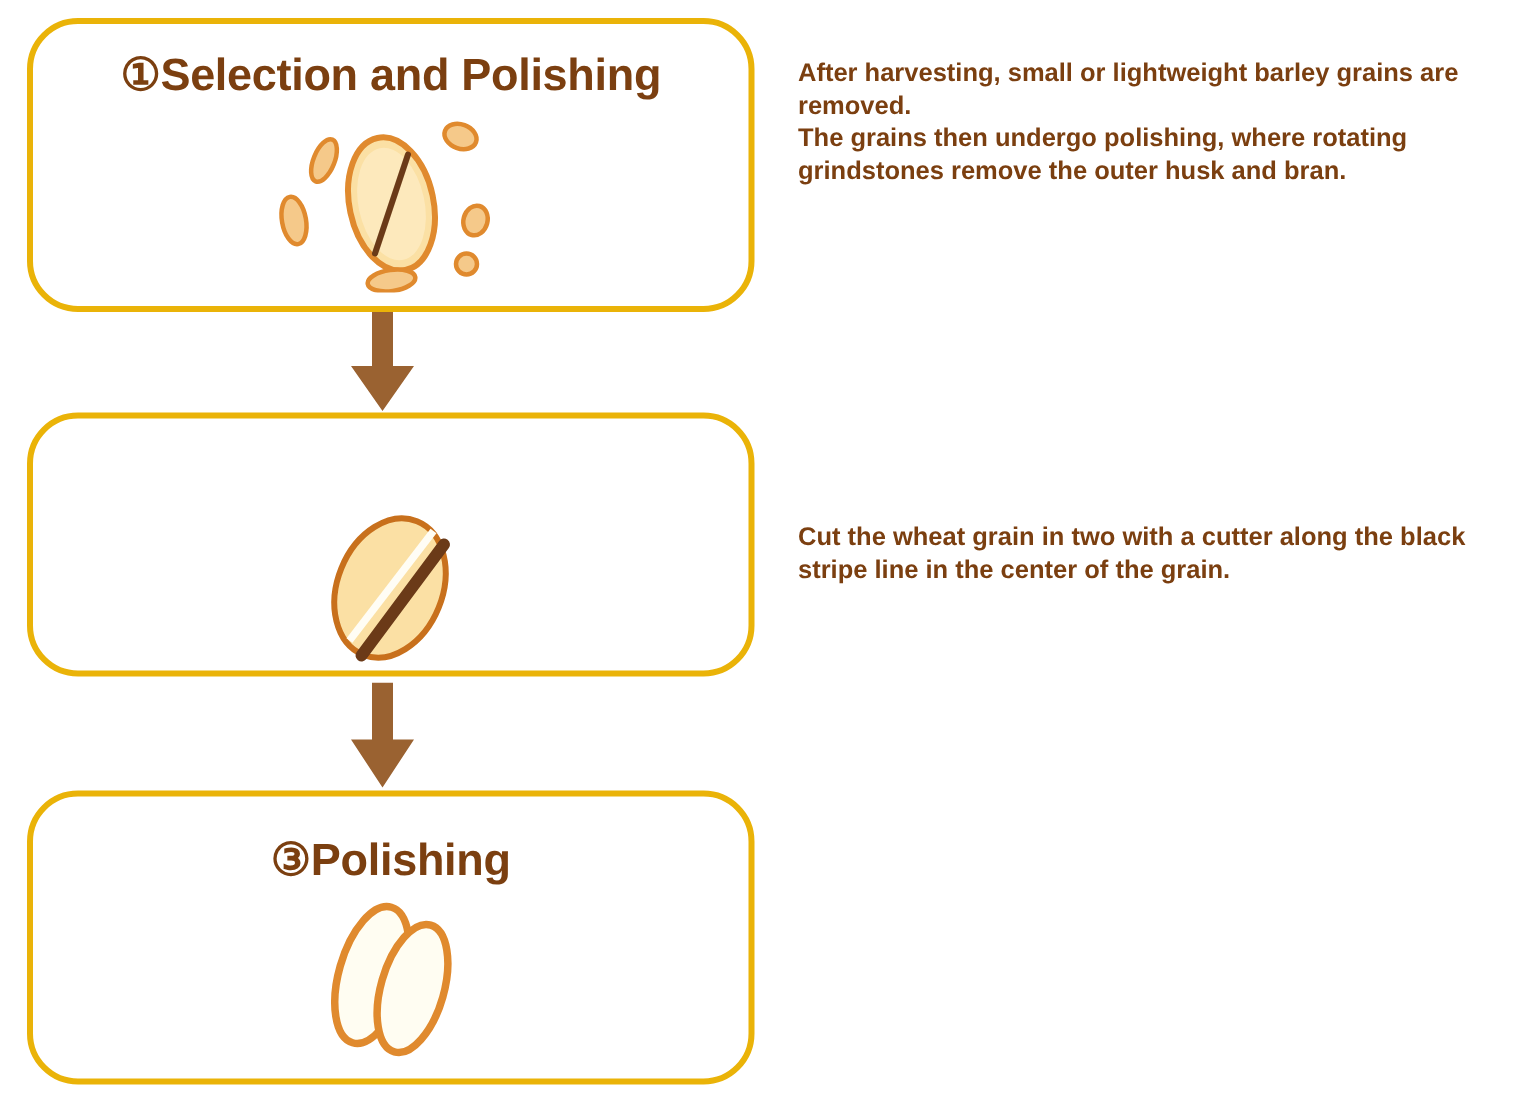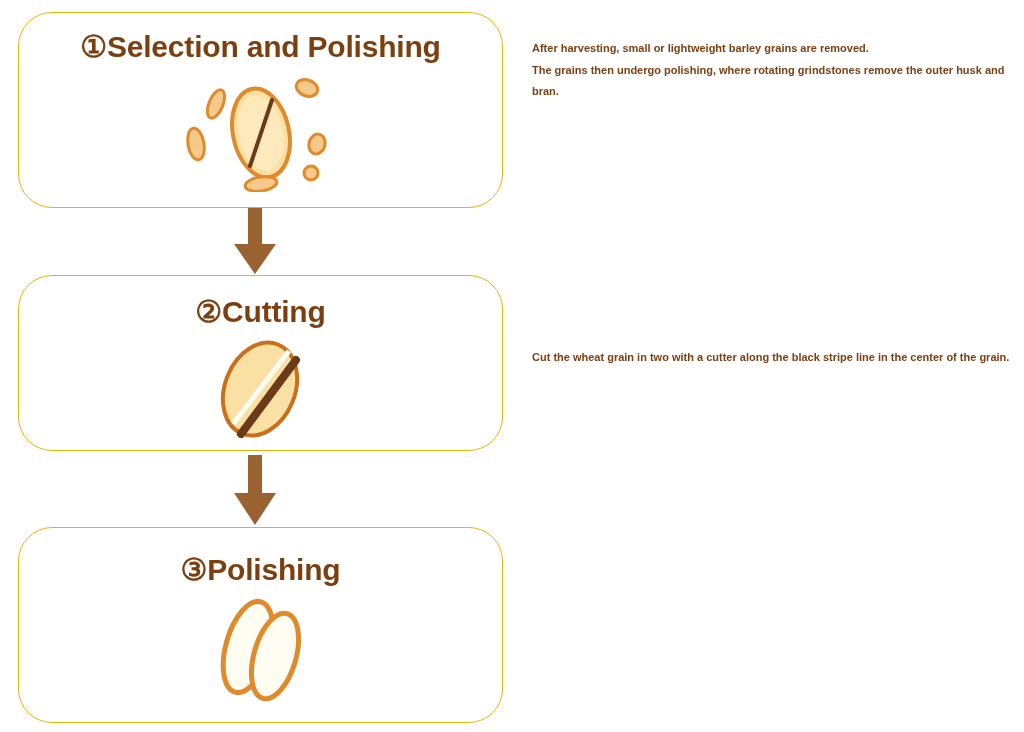--- a/index.html
+++ b/index.html
@@ -27,21 +27,21 @@
     position: absolute;
     left: 0;
     width: 1024px;
   }
 
   .step-box {
     position: absolute;
     left: 18px;
     box-sizing: border-box;
     background: #ffffff;
-    border: 1px solid #eab308;
+    border: 4px solid #eab308;
     border-radius: 34px;
   }
 
   .step-heading {
     position: absolute;
     left: 0;
     width: 100%;
     text-align: center;
     color: #7b3f10;
     font-weight: bold;
@@ -57,21 +57,21 @@
     display: flex;
     justify-content: center;
     align-items: center;
   }
 
   .step-desc {
     position: absolute;
     left: 532px;
     color: #7b3f10;
     font-weight: bold;
-    font-size: 11px;
+    font-size: 17px;
     line-height: 21.5px;
     width: 480px;
     font-family: "Liberation Sans", sans-serif;
     white-space: pre-line;
   }
 
   .flow-arrow {
     position: absolute;
     left: 233px;
     width: 44px;
@@ -112,21 +112,20 @@
   <div class="flow-arrow" style="top:208px;height:68px;">
     <svg width="44" height="68" viewBox="0 0 44 68">
       <polygon points="15,0 29,0 29,36 43,36 22,66 1,36 15,36" fill="#9a6231"></polygon>
     </svg>
   </div>
 
   <div class="step-row" style="top:275px;height:180px;">
 
     <div class="step-box" style="top:0;width:485px;height:176px;">
 
-      <div class="step-heading" style="top:18px;font-size:30px;">②Cutting</div>
 
       <div class="step-figure" style="top:58px;height:110px;">
         <svg width="115" height="110" viewBox="0 0 115 110">
           <ellipse cx="57" cy="55" rx="35" ry="48" fill="#fbe0a4" stroke="#c8701c" stroke-width="4" transform="rotate(22 57 55)"></ellipse>
           <path d="M 30 90 L 86 17" stroke="#fffdf5" stroke-width="5" fill="none"></path>
           <path d="M 38 100 L 93 26" stroke="#6b3a18" stroke-width="8" fill="none" stroke-linecap="round"></path>
         </svg>
       </div>
     </div>
 

